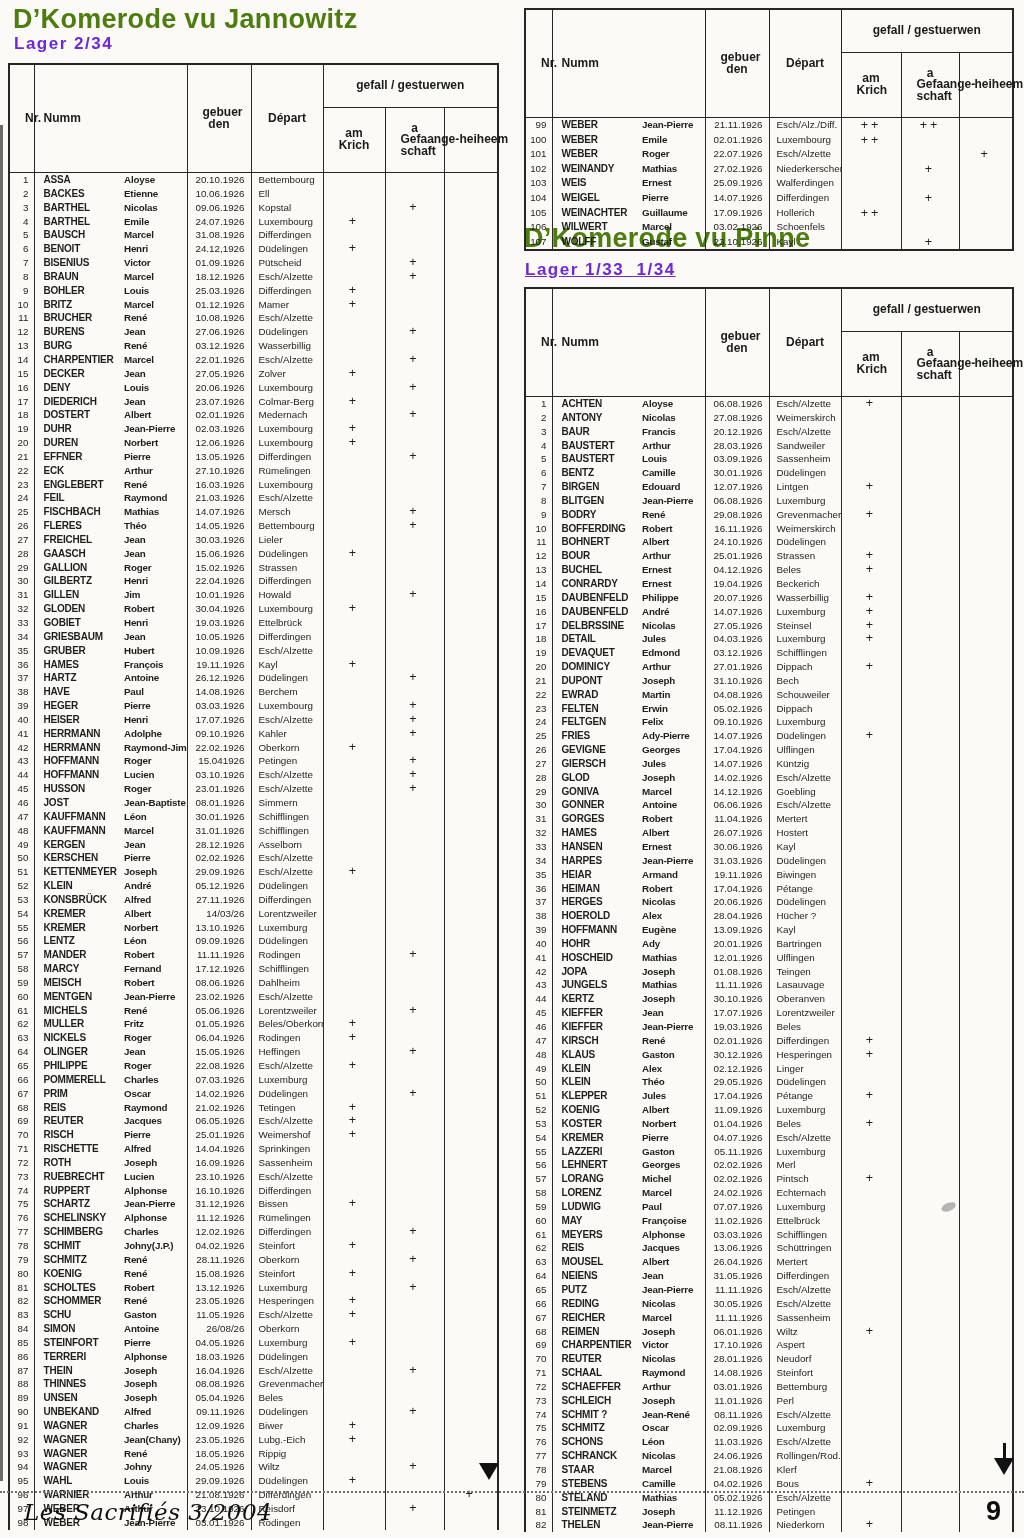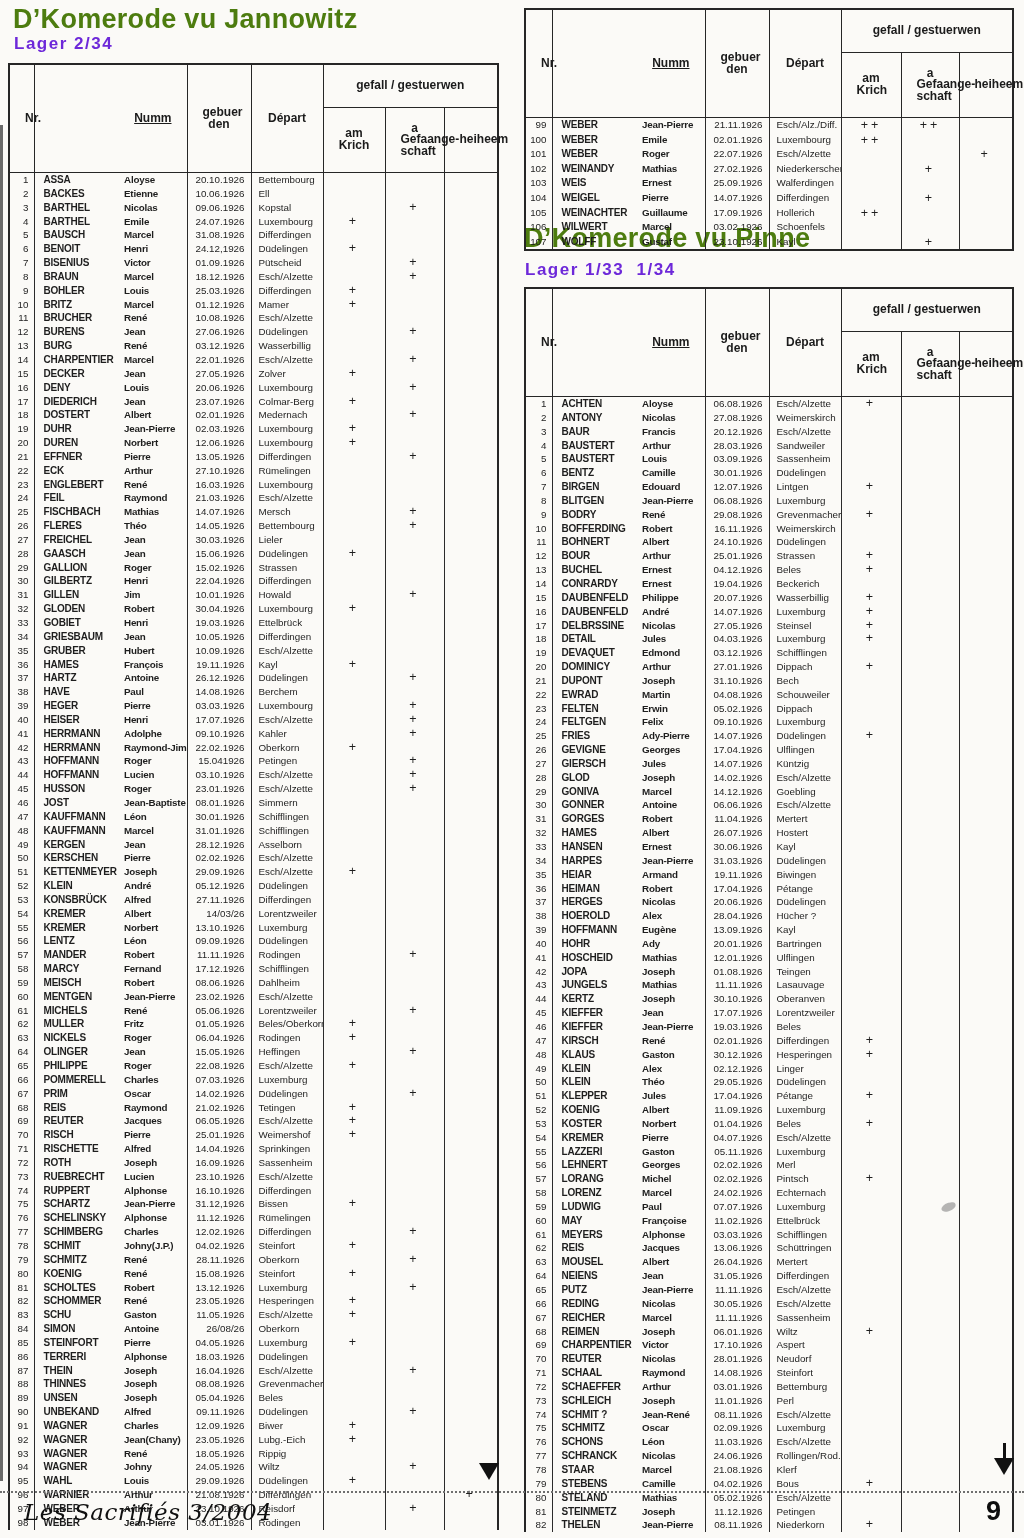--- a/index.html
+++ b/index.html
@@ -19,21 +19,21 @@
   }
   table.doc-table{
     position:absolute;border-collapse:collapse;table-layout:fixed;
     border:2.2px solid #262626;
   }
   table.open-bottom{border-bottom:none;}
   .doc-table th{
     border:1.7px solid #262626;font-weight:bold;font-size:12px;
     line-height:11.5px;text-align:center;padding:15px;white-space:pre-line;
   }
-  .doc-table th.col-numm{text-align:right;padding-left:9px;text-decoration:underline;}
+  .doc-table th.col-numm{text-align:left;padding-left:9px;}
   .doc-table td{
     border-left:1.4px solid #2b2b2b;border-right:1.4px solid #2b2b2b;
     border-top:none;border-bottom:none;
     padding:0;font-size:10px;white-space:nowrap;overflow:hidden;
     vertical-align:middle;color:#1e1e1e;
   }
   tbody.rows-a td{height:13.837px;line-height:13.837px;}
   tbody.rows-b td{height:14.6px;line-height:14.6px;}
   td.c-nr{text-align:right;padding-right:5px;font-size:9.8px;}
   td.c-surname{font-weight:bold;border-right:none;padding-left:9px;letter-spacing:-0.2px;}
@@ -63,21 +63,21 @@
 </style>
 </head>
 <body>
 
 <div class="scan-edge" style="left:0;top:125px;width:2.5px;height:1356px;"></div>
 
 <div class="title" style="left:13px;top:4px;">D’Komerode vu Jannowitz</div>
 <div class="subtitle" style="left:14px;top:34px;">Lager 2/34</div>
 
 <div class="title" style="left:524px;top:223px;">D’Komerode vu Pinne</div>
-<div class="subtitle" style="left:525px;top:260px;">Lager 1/33  1/34</div>
+<div class="subtitle" style="left:525px;top:260px;text-decoration:underline;">Lager 1/33  1/34</div>
 
 <table class="doc-table open-bottom" style="left:8px;top:63px;width:489px;">
   <colgroup>
     <col style="width:25px">
       <col style="width:90px">
       <col style="width:63px">
       <col style="width:64px">
     <col style="width:72px">
       <col style="width:62px">
       <col style="width:59px">

